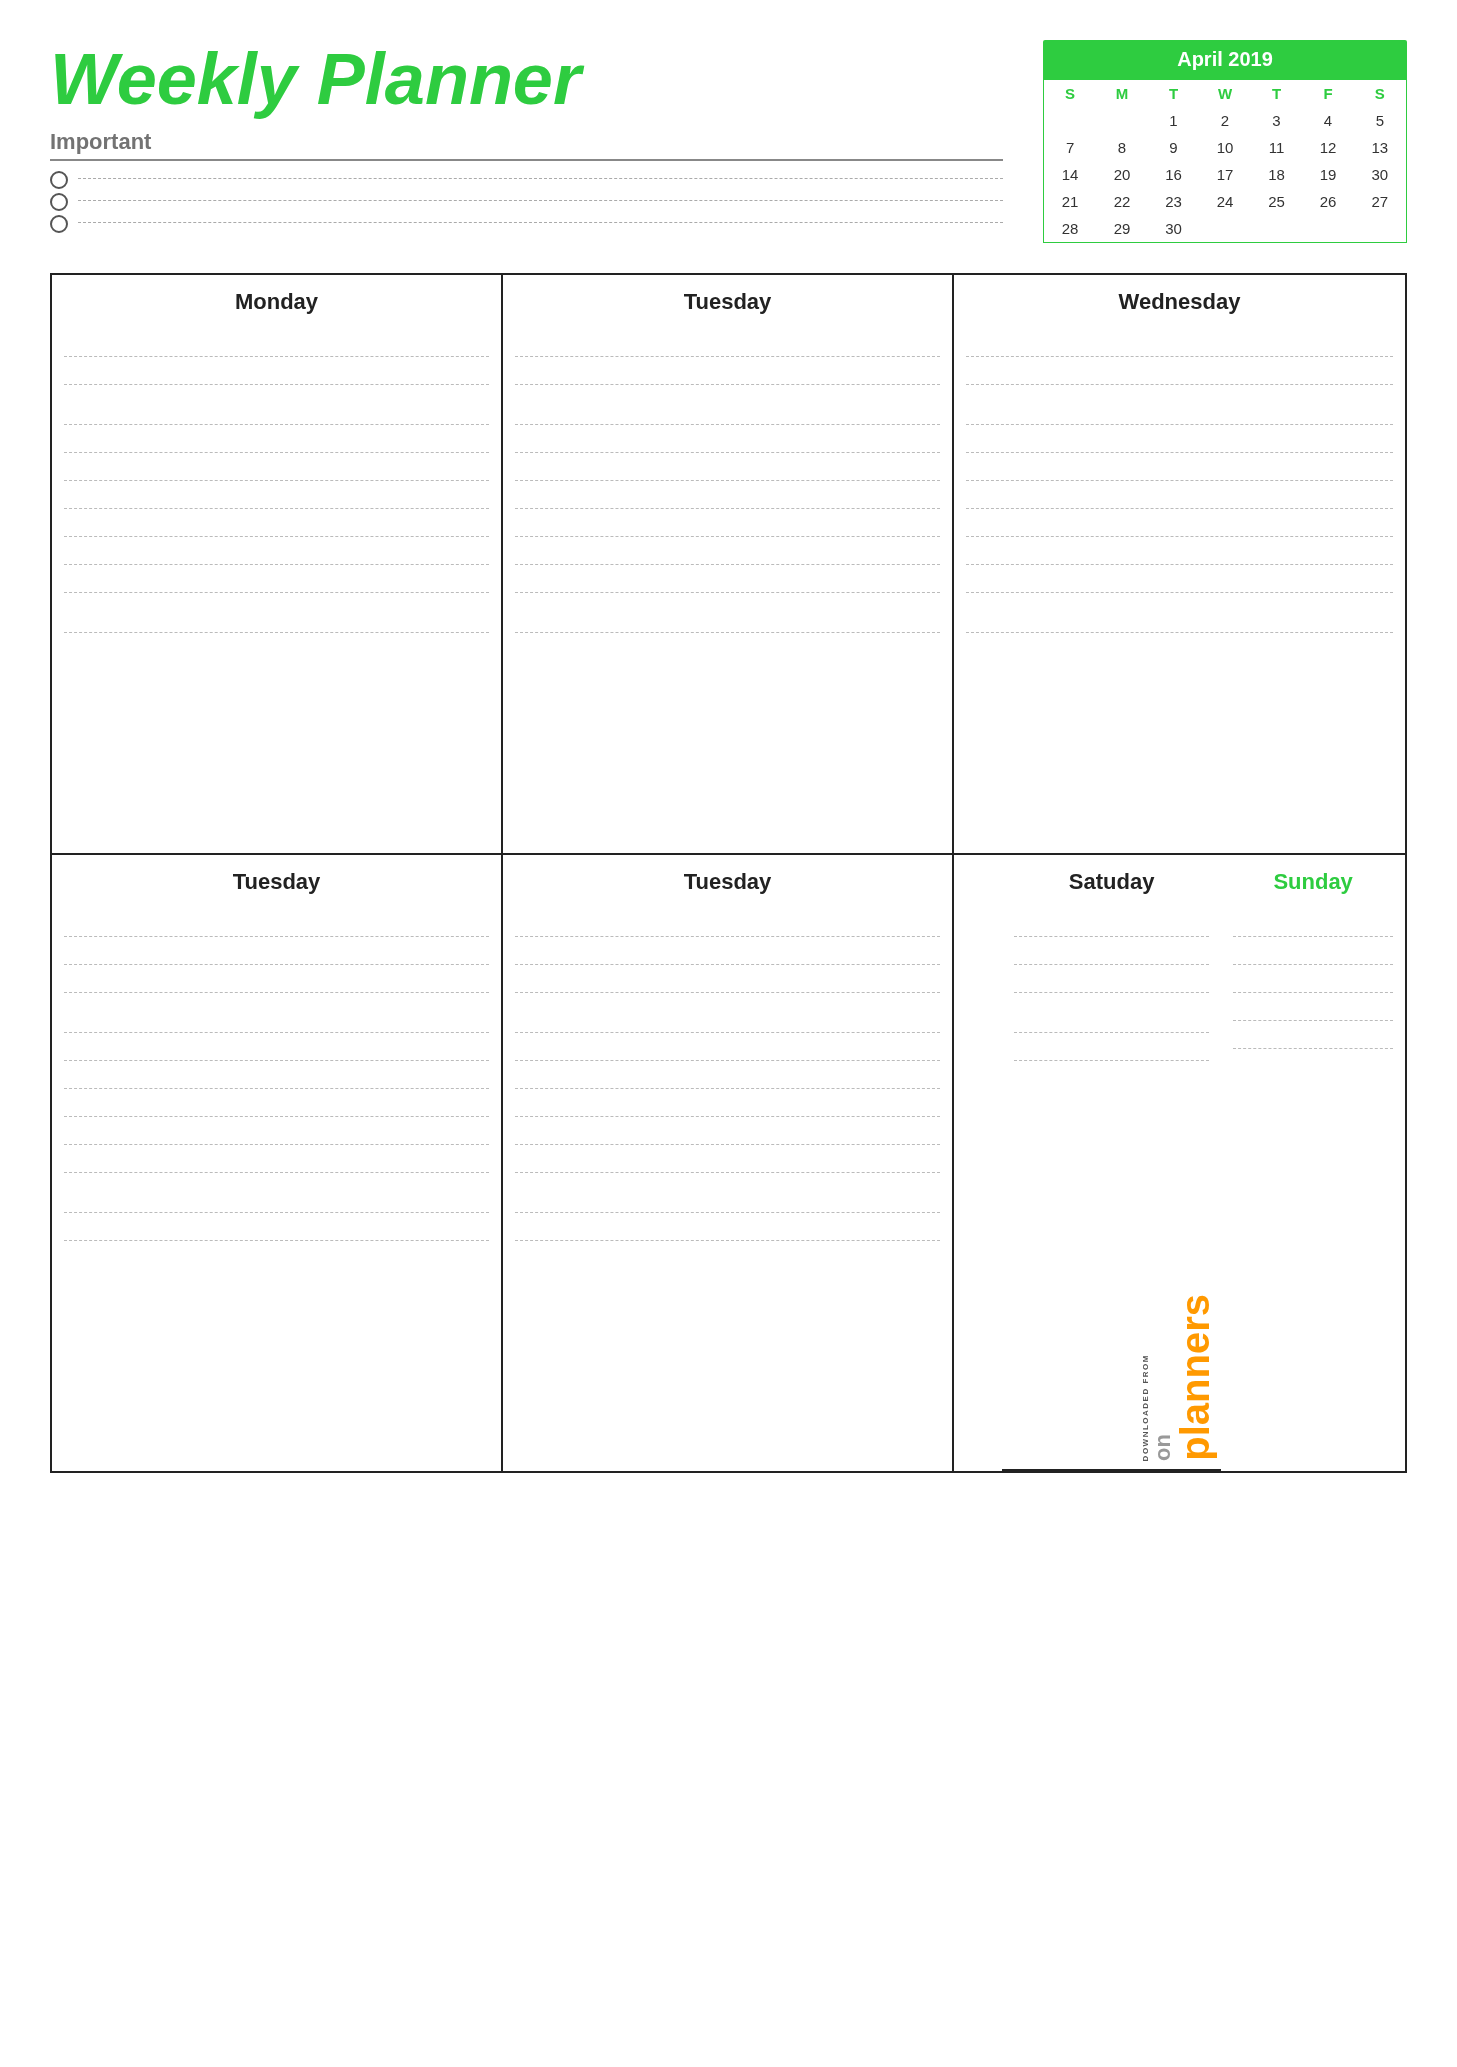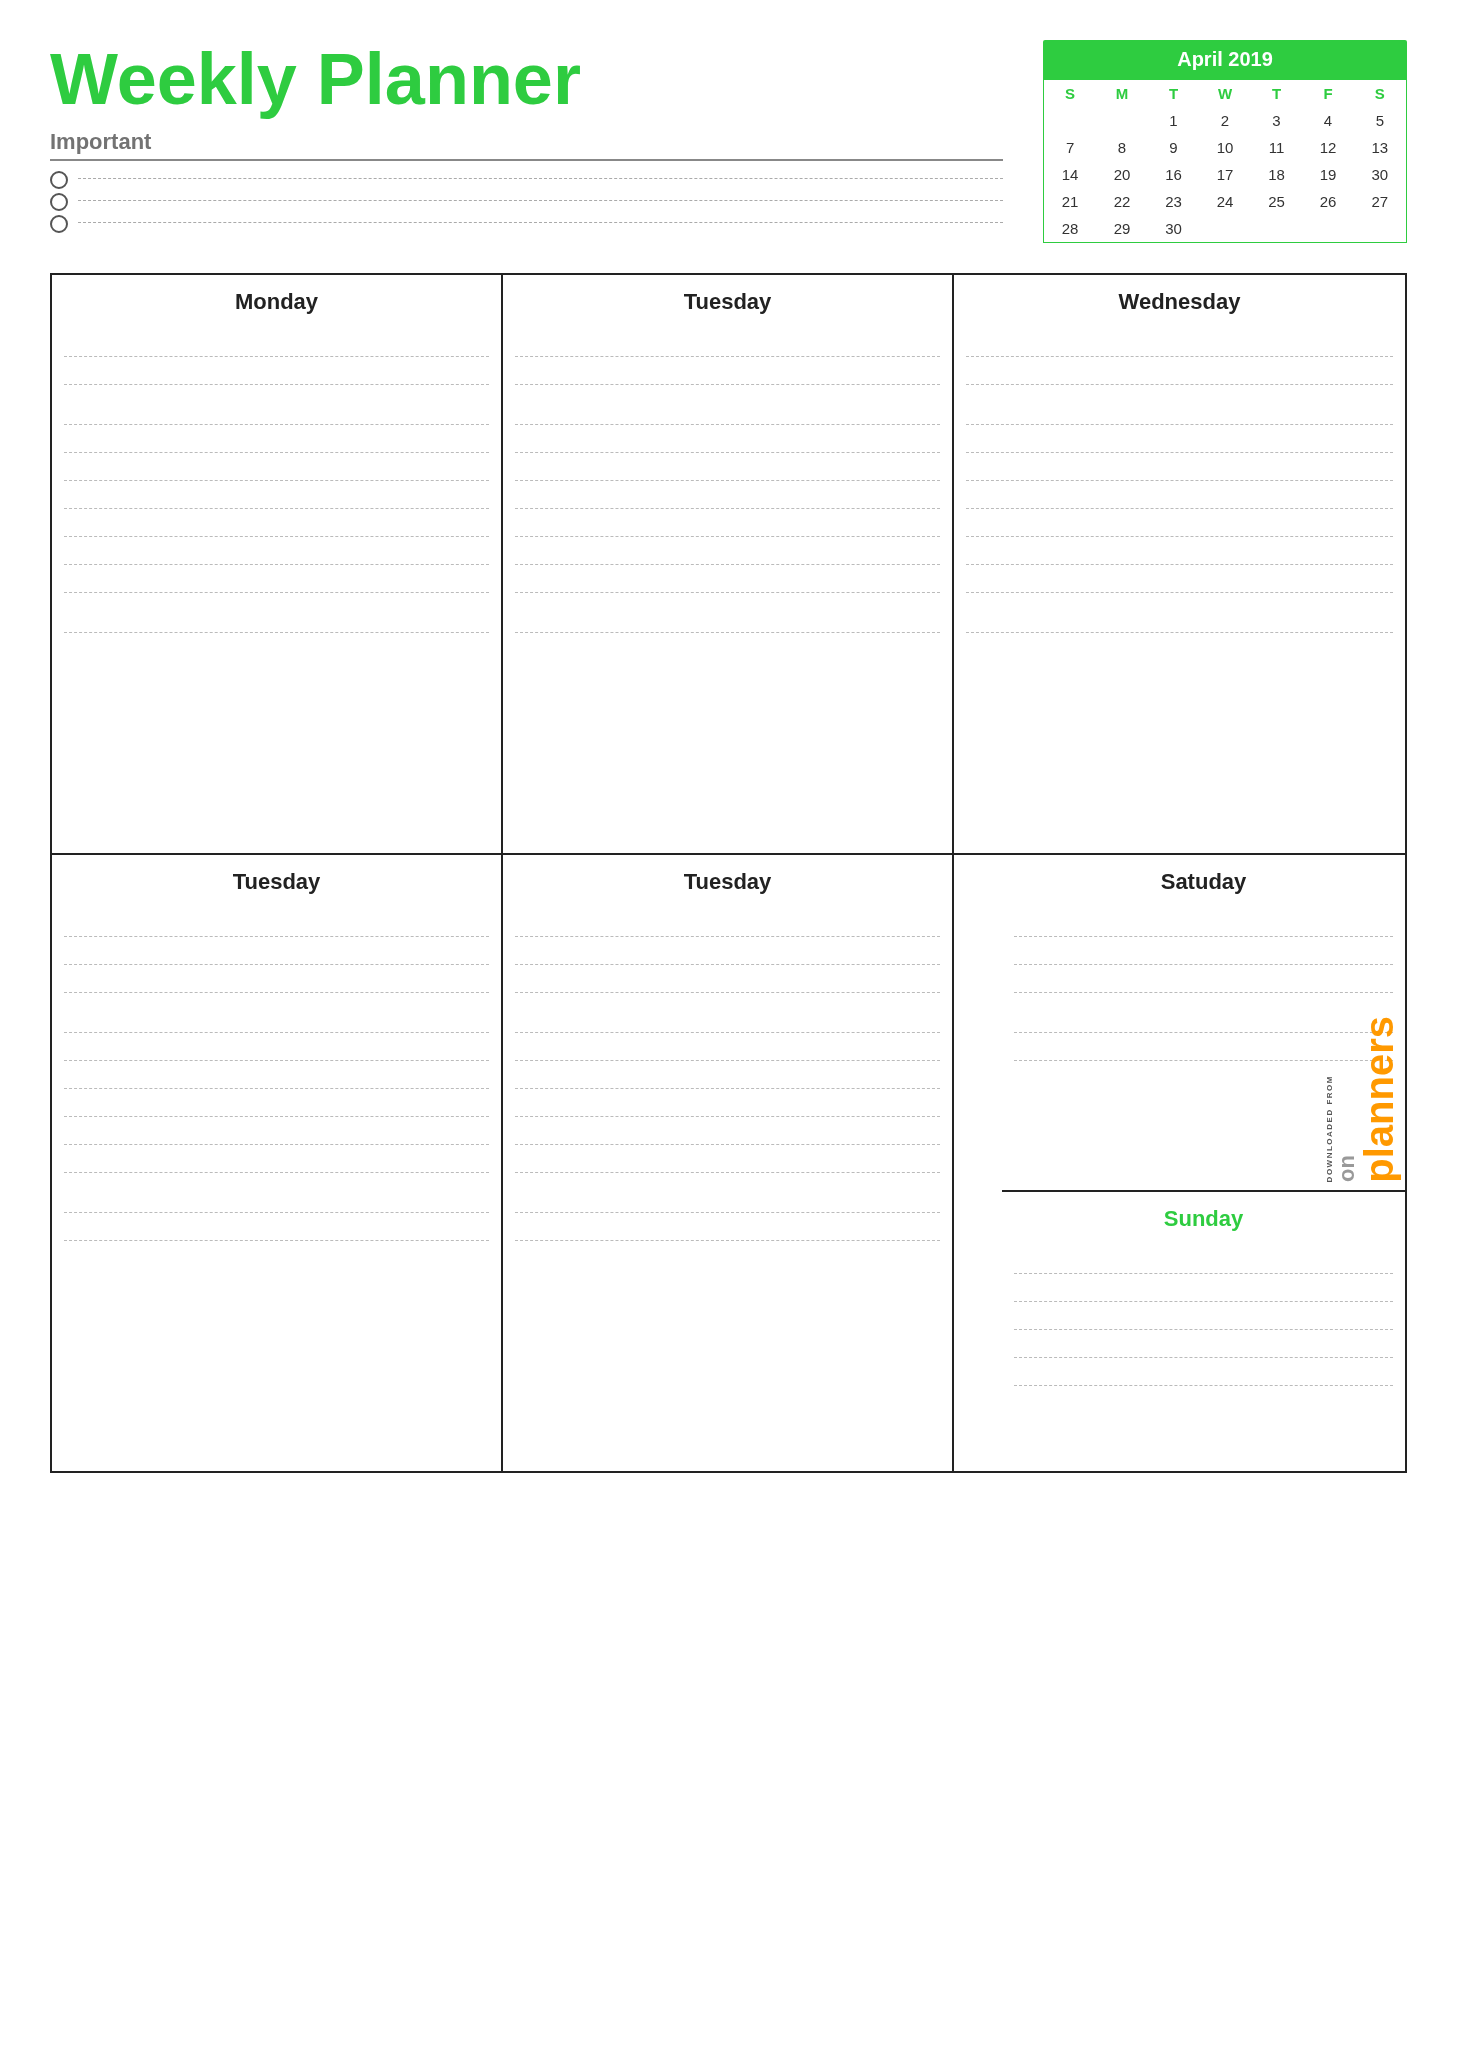--- a/index.html
+++ b/index.html
@@ -22,20 +22,21 @@
 
     .title-important {
       flex: 1;
       padding-right: 40px;
     }
 
     .weekly-planner-title {
       font-size: 72px;
       font-weight: 900;
       color: #2ecc40;
+      font-style: italic;
       line-height: 1.1;
       margin-bottom: 10px;
     }
 
     .important-section {
       margin-top: 8px;
     }
 
     .important-label {
       font-size: 22px;
@@ -440,21 +441,21 @@
       <div class="day-line"></div>
       <div class="day-line"></div>
       <div class="day-line"></div>
       <div class="day-line-dot"></div>
       <div class="day-line-dot"></div>
       <div class="day-line"></div>
       <div class="day-line"></div>
     </div>
   </div>
 
-  <div class="sat-sun-cell" style="border-right:none; display:flex; flex-direction:column;margin-left:48px;">
+  <div class="sat-sun-cell" style="border-right:none; display:flex; flex-direction:row;margin-left:48px;">
 
     <div class="sat-section">
       <span class="day-name">Satuday</span>
       <div class="day-lines">
         <div class="day-line"></div>
         <div class="day-line"></div>
         <div class="day-line"></div>
         <div class="day-line-dot"></div>
         <div class="day-line-dot"></div>
         <div class="day-line"></div>

